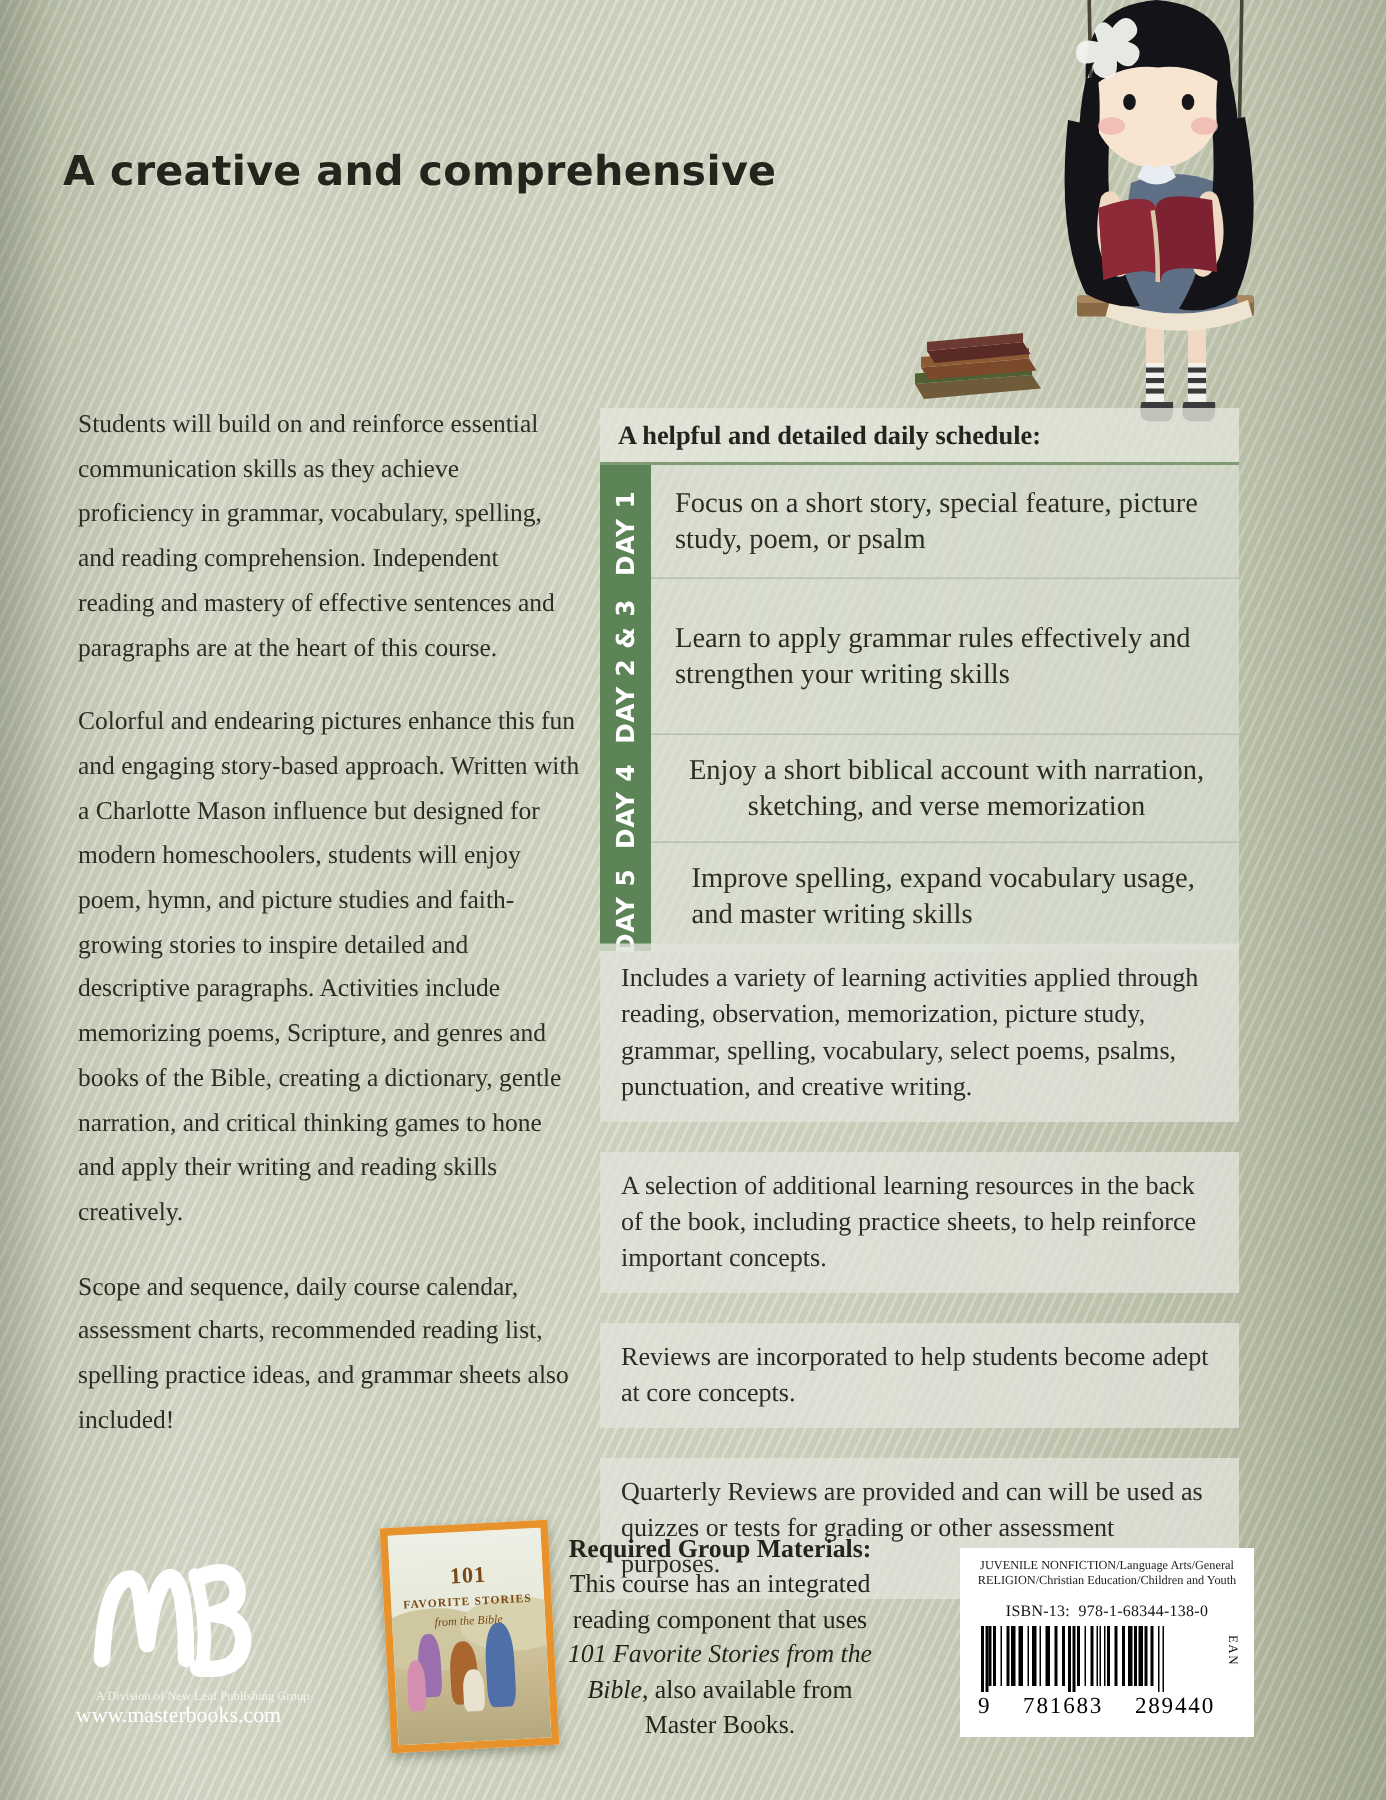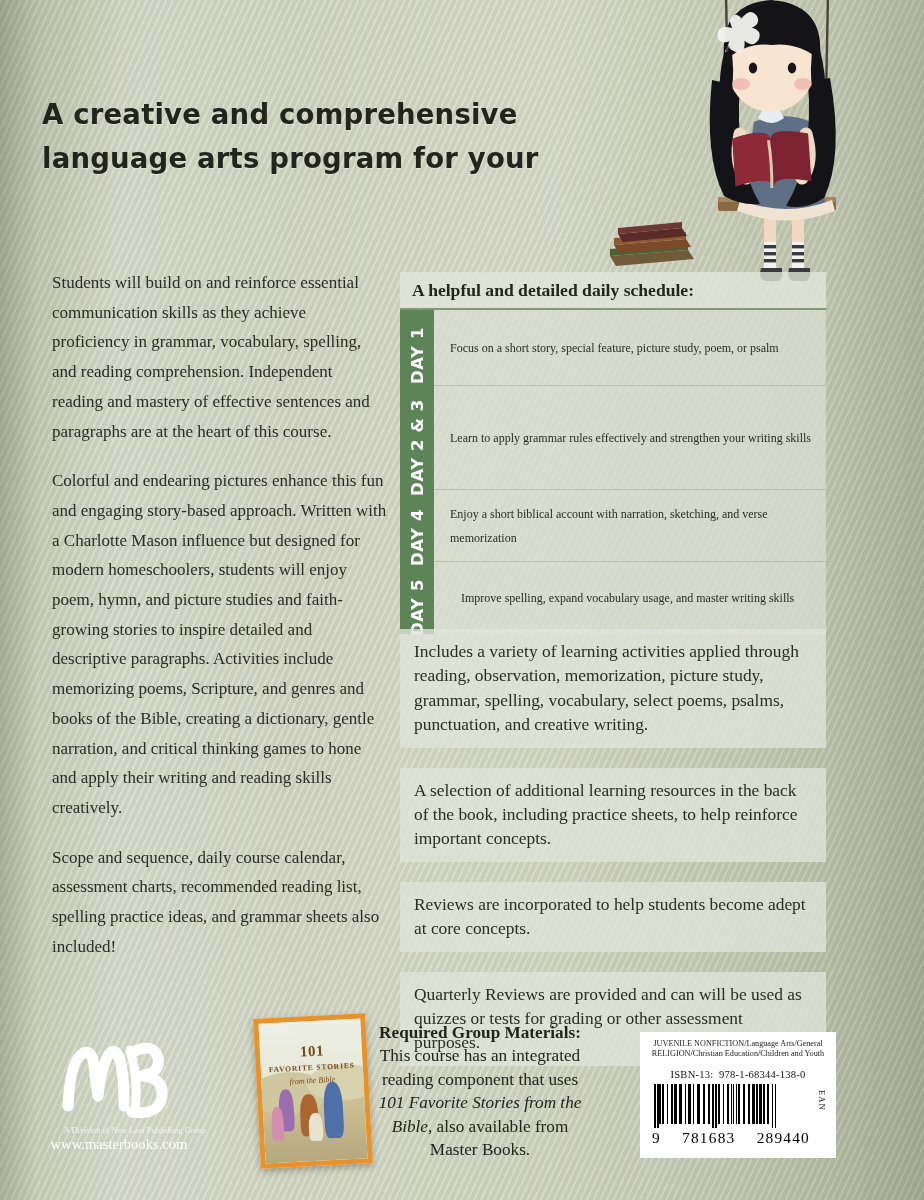--- a/index.html
+++ b/index.html
@@ -110,21 +110,21 @@
     white-space: nowrap;
     font-family: "DejaVu Sans", sans-serif;
     font-weight: 700;
     font-size: 16.5px;
     letter-spacing: 0.6px;
     color: #ffffff;
   }
   #rows { flex: 1 1 auto; }
   .sched-row {
     padding: 11px 14px 11px 16px;
-    font-size: 12px;
+    font-size: 19px;
     line-height: 24px;
     color: #2b2d24;
     border-bottom: 1px solid #b8bfae;
     display: flex;
     align-items: center;
   }
   .sched-row:last-child { border-bottom: none; padding-left: 27px; }
 
   
   #features {
@@ -361,42 +361,41 @@
       <path d="M6 34 l78 -6 l0 -7 l-78 6 z" fill="#4e6034"></path>
       <path d="M10 23 l72 -6 l5 8 l-72 6 z" fill="#7a4a2a"></path>
       <path d="M10 23 l72 -6 l0 -7 l-72 6 z" fill="#8c5a33"></path>
       <path d="M14 12 l64 -6 l5 8 l-64 6 z" fill="#5a2a26"></path>
       <path d="M14 12 l64 -6 l0 -6 l-64 6 z" fill="#6d3a33"></path>
     </svg>
   </div>
 
   <div id="headline" class="layer">
     <div>A creative and comprehensive</div>
-    <div>language arts program for your</div>
   </div>
 
   <div id="body-col" class="layer">
     <p>Students will build on and reinforce essential communication skills as they achieve proficiency in grammar, vocabulary, spelling, and reading comprehension. Independent reading and mastery of effective sentences and paragraphs are at the heart of this course.</p>
     <p>Colorful and endearing pictures enhance this fun and engaging story-based approach. Written with a Charlotte Mason influence but designed for modern homeschoolers, students will enjoy poem, hymn, and picture studies and faith-growing stories to inspire detailed and descriptive paragraphs. Activities include memorizing poems, Scripture, and genres and books of the Bible, creating a dictionary, gentle narration, and critical thinking games to hone and apply their writing and reading skills creatively.</p>
     <p>Scope and sequence, daily course calendar, assessment charts, recommended reading list, spelling practice ideas, and grammar sheets also included!</p>
   </div>
 
   <div id="schedule" class="layer">
     <div id="sched-header">A helpful and detailed daily schedule:</div>
     <div id="sched-body">
       <div id="day-rail">
         <span class="day-label" style="top:36px;">DAY 1</span>
         <span class="day-label" style="top:128px;">DAY 2 &amp; 3</span>
         <span class="day-label" style="top:218px;">DAY 4</span>
         <span class="day-label" style="top:288px;">DAY 5</span>
       </div>
       <div id="rows">
         <div class="sched-row" style="height:76px;">Focus on a short story, special feature, picture study, poem, or psalm</div>
         <div class="sched-row" style="height:104px;">Learn to apply grammar rules effectively and strengthen your writing skills</div>
-        <div class="sched-row" style="height:72px;">Enjoy a short biblical account with narration, sketching, and verse memorization</div>
+        <div class="sched-row" style="height:72px;text-align:center;">Enjoy a short biblical account with narration, sketching, and verse memorization</div>
         <div class="sched-row" style="height:72px;">Improve spelling, expand vocabulary usage, and master writing skills</div>
       </div>
     </div>
   </div>
 
   <div id="features" class="layer">
     <div class="feature">Includes a variety of learning activities applied through reading, observation, memorization, picture study, grammar, spelling, vocabulary, select poems, psalms, punctuation, and creative writing.</div>
     <div class="feature">A selection of additional learning resources in the back of the book, including practice sheets, to help reinforce important concepts.</div>
     <div class="feature">Reviews are incorporated to help students become adept at core concepts.</div>
     <div class="feature">Quarterly Reviews are provided and can will be used as quizzes or tests for grading or other assessment purposes.</div>

